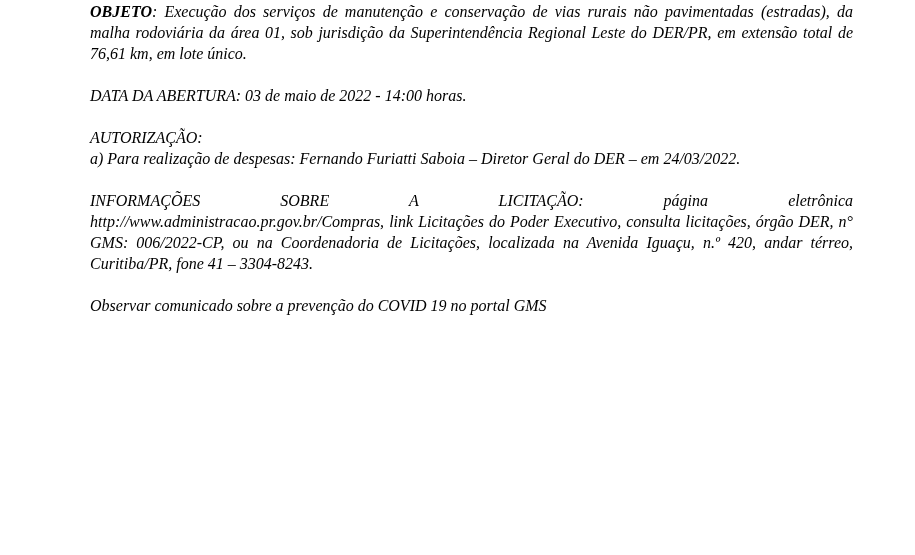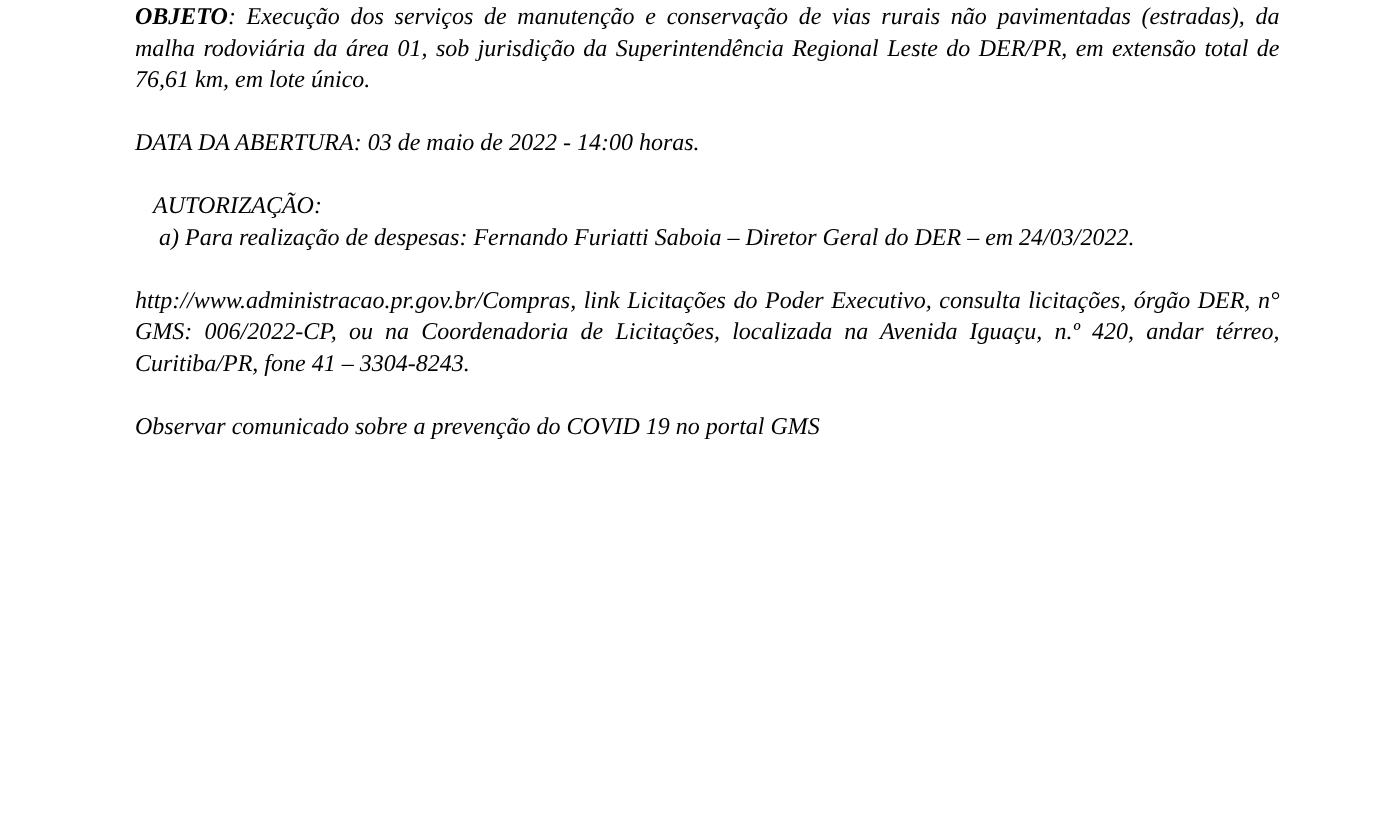--- a/index.html
+++ b/index.html
@@ -22,45 +22,46 @@
       font-size: 16px;
       line-height: 21px;
       color: #000000;
     }
     .para {
       margin: 0 0 21px 0;
       text-align: justify;
       font-style: italic;
     }
     .para.single { text-align: left; }
-    .line { display: block; margin-left: 12px; }
+    .line { display: block; }
     .label-bold { font-weight: bold; }
     .justify-last {
       text-align: justify;
       text-align-last: justify;
       display: block;
     }
-    .list-line { display: block; white-space: pre; margin-left: 16px; }
+    .list-line { display: block; white-space: pre; }
   </style>
 </head>
 <body>
 
 <div class="doc">
 
   <p class="para"><span class="label-bold">OBJETO</span><span>: Execução dos serviços de manutenção e conservação de vias rurais não pavimentadas (estradas), da malha rodoviária da área 01, sob jurisdição da Superintendência Regional Leste do DER/PR, em extensão total de 76,61 km, em lote único.</span></p>
 
 
   <p class="para single">DATA DA ABERTURA: 03 de maio de 2022 - 14:00 horas.</p>
 
 
 
   <div class="para single">
     <span class="line">AUTORIZAÇÃO:</span>
     <span class="list-line">a) Para realização de despesas: Fernando Furiatti Saboia – Diretor Geral do DER – em 24/03/2022.</span>
   </div>
 
   <div class="para">
+    <span class="justify-last">INFORMAÇÕES SOBRE A LICITAÇÃO: página eletrônica</span>
     <span>http://www.administracao.pr.gov.br/Compras, link Licitações do Poder Executivo, consulta licitações, órgão DER, n° GMS: 006/2022-CP, ou na Coordenadoria de Licitações, localizada na Avenida Iguaçu, n.º 420, andar térreo, Curitiba/PR, fone 41 – 3304-8243.</span>
   </div>
 
   <p class="para single">Observar comunicado sobre a prevenção do COVID 19 no portal GMS</p>
 
 </div>
 
 </body></html>

